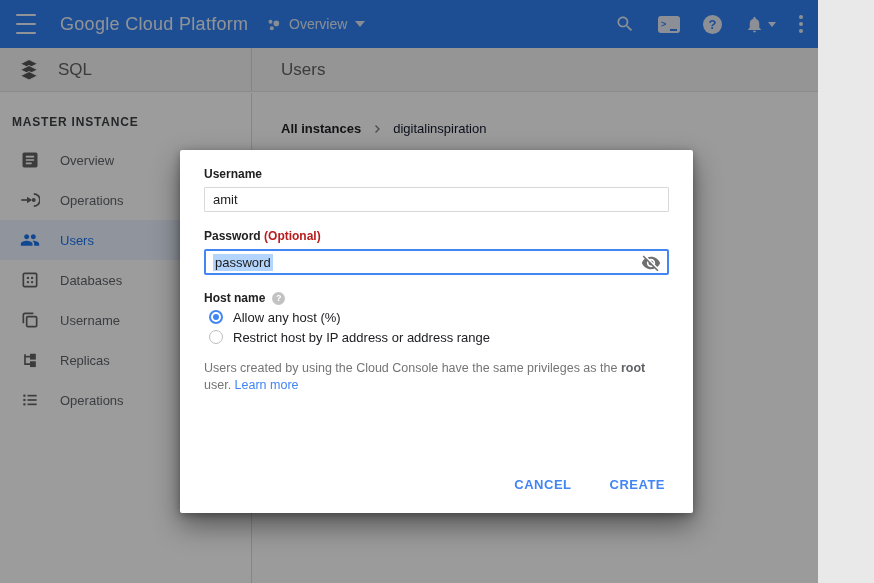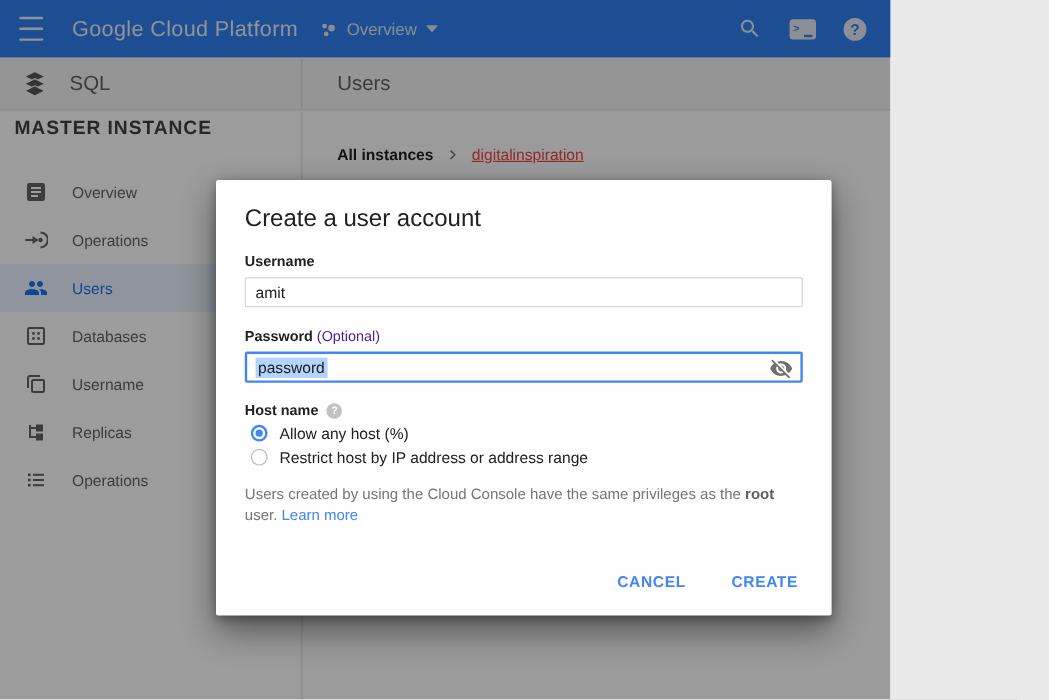--- a/index.html
+++ b/index.html
@@ -1,18 +1,18 @@
 <!DOCTYPE html>
 <html><head>
 <meta charset="utf-8">
 <style>
   * { box-sizing: border-box; margin: 0; padding: 0; }
   html,body { background:#e9e9e9; }
   body { font-family: "Liberation Sans", sans-serif; }
-  .screen { position:relative; width:742px; height:583px; overflow:hidden; background:#FAFAFA; }
+  .screen { position:relative; width:818px; height:583px; overflow:hidden; background:#FAFAFA; }
 
   
   .topbar { position:absolute; top:0; left:0; width:874px; height:48px; background:#2F7FED; z-index:1; }
   .hamburger { position:absolute; left:16px; top:14px; width:22px; height:20px; display:flex; flex-direction:column; justify-content:space-between; cursor:pointer; }
   .hamburger span { display:block; width:20px; height:2px; background:#E8EDF5; border-radius:1px; }
   .brand { position:absolute; left:60px; top:0; height:48px; line-height:48px; font-size:18px; letter-spacing:.3px; color:#E8EDF5; }
   .proj-selector { position:absolute; left:266px; top:0; height:48px; display:flex; align-items:center; gap:8px; color:#DCE4F0; font-size:14px; cursor:pointer; }
   .caret { width:0; height:0; border-left:5px solid transparent; border-right:5px solid transparent; border-top:6px solid #DCE4F0; }
   .topbar-right { position:absolute; right:16px; top:0; height:48px; display:flex; align-items:center; gap:23px; }
   .tb-icon { display:inline-flex; align-items:center; color:#E3E9F3; cursor:pointer; }
@@ -34,43 +34,43 @@
   
   .band { position:absolute; top:48px; left:0; width:874px; height:44px; background:#F0F0F0; border-bottom:1px solid #E0E0E0; z-index:1; }
   .band-left { position:absolute; left:0; top:0; width:252px; height:100%; border-right:1px solid #D5D5D5; }
   .sql-icon { position:absolute; left:17px; top:10px; color:#555; }
   .band-title { position:absolute; top:0; height:44px; line-height:44px; font-size:17px; color:#616161; }
   .band-left .band-title { left:58px; }
   .band-right-title { left:281px; }
 
   
   .sidebar { position:absolute; left:0; top:93px; width:252px; bottom:0; background:#FCFCFC; border-right:1px solid #D8D8D8; z-index:1; }
-  .section-label { position:absolute; top:6px; left:12px; font-size:16px; font-weight:bold; letter-spacing:.8px; color:#3C4043; }
+  .section-label { position:absolute; top:22px; left:12px; font-size:12px; font-weight:bold; letter-spacing:.8px; color:#3C4043; }
   .nav { position:absolute; top:47px; left:0; width:100%; }
   .nav-item { height:40px; display:flex; align-items:center; padding-left:20px; cursor:pointer; color:#5F6368; }
   .nav-icon { width:20px; height:20px; color:#616161; display:inline-flex; }
   .nav-label { margin-left:20px; font-size:13px; }
   .nav-item.selected { background:#E8F0FE; color:#1A73E8; }
   .nav-item.selected .nav-icon { color:#1A73E8; }
   .nav-item.selected .nav-label { color:#1A73E8; }
 
   
   .content { position:absolute; left:253px; top:93px; right:0; bottom:0; background:#FAFAFA; }
   .breadcrumb { position:absolute; top:28px; left:28px; display:flex; align-items:center; font-size:13px; }
   .crumb-root { color:#202124; font-weight:bold; cursor:pointer; }
   .crumb-sep { margin:0 10px; color:#757575; display:inline-flex; }
-  .crumb-current { color:#ef4444;text-decoration:underline; }
+  .crumb-current { color:#0f172a; }
 
   
   .backdrop { position:absolute; inset:0; background:rgba(0,0,0,0.38); z-index:5; }
   .dialog { position:absolute; left:180px; top:150px; width:513px; height:363px; background:#fff; z-index:6; border-radius:2px;
     box-shadow:0 12px 28px rgba(0,0,0,.45), 0 2px 8px rgba(0,0,0,.3); padding:0 24px; }
   .dlg-title { padding-top:21px; font-size:20px; color:#212121; }
   .field-label { margin-top:17px; font-size:12px; font-weight:bold; color:#212121; }
-  .optional { font-weight:normal; color:#4c1d95; }
+  .optional { font-weight:bold; color:#b91c1c; }
   .text-input { margin-top:6px; width:100%; height:25px; border:1px solid #D8D8D8; border-radius:1px; padding:0 8px; font-size:13px; color:#212121; font-family:"Liberation Sans",sans-serif; background:#fff; outline:none; display:block; }
   .pw-field { margin-top:6px; width:100%; height:26px; border:2px solid #4285F4; border-radius:2px; display:flex; align-items:center; padding:0 7px; position:relative; cursor:text; }
   .pw-text { font-size:13px; color:#1b1b1b; background:#B3D4FC; padding:1px 2px; }
   .eye-btn { position:absolute; right:6px; top:2px; color:#6F6F6F; cursor:pointer; background:none; border:none; display:flex; }
   .host-row { margin-top:16px; display:flex; align-items:center; gap:7px; }
   .help-mini { width:13px; height:13px; border-radius:50%; background:#C2C2C2; color:#fff; font-size:9px; font-weight:bold; display:flex; align-items:center; justify-content:center; cursor:pointer; }
   .radio-row { margin-top:4px; display:flex; align-items:center; gap:10px; padding-left:5px; height:16px; cursor:pointer; }
   .radio { width:14px; height:14px; border-radius:50%; position:relative; flex:0 0 auto; }
   .radio.on { border:2px solid #4285F4; }
   .radio.on::after { content:""; position:absolute; left:2px; top:2px; width:6px; height:6px; border-radius:50%; background:#4285F4; }
@@ -249,21 +249,20 @@
             <path d="M9 5l7 7-7 7"></path>
           </svg>
       </span>
       <span class="crumb-current">digitalinspiration</span>
     </div>
   </div>
 
   <div class="backdrop"></div>
 
   <div class="dialog">
-    <div class="dlg-title">Create a user account</div>
 
     <div class="field-label">Username</div>
     <input class="text-input" type="text" value="amit" style="">
 
     <div class="field-label">
       <span>Password</span>
       <span class="optional">(Optional)</span>
     </div>
     <div class="pw-field">
       <span class="pw-text">password</span>

